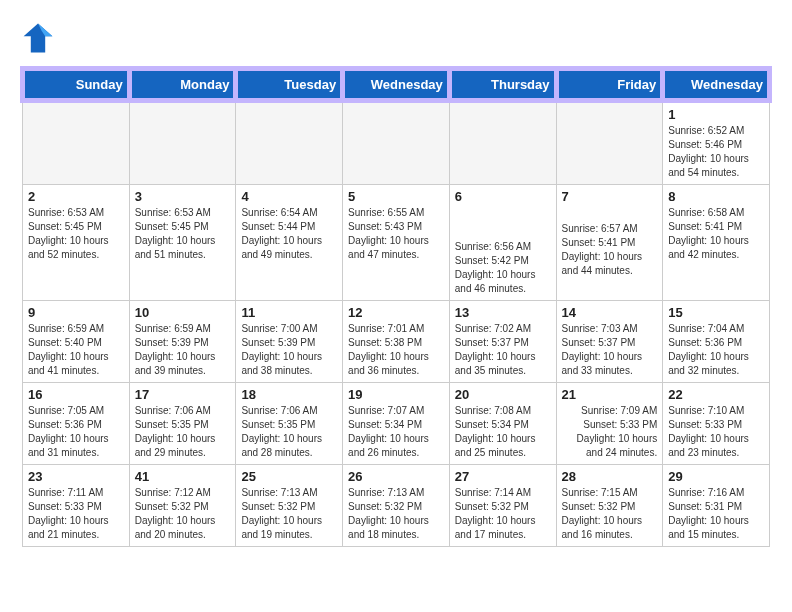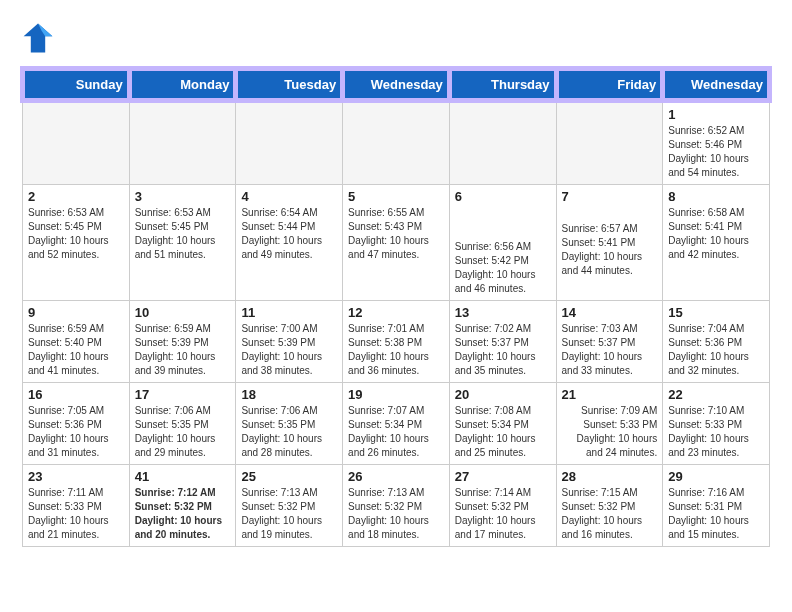--- a/index.html
+++ b/index.html
@@ -293,21 +293,21 @@
       <tr>
         <td>
           <span class="day-number">23</span>
           <div class="day-info" style="white-space: pre-line;">Sunrise: 7:11 AM
 Sunset: 5:33 PM
 Daylight: 10 hours
 and 21 minutes.</div>
         </td>
         <td>
           <span class="day-number">41</span>
-          <div class="day-info" style="white-space: pre-line; font-weight: bold;">Sunrise: 7:12 AM
+          <div class="day-info" style="white-space: pre-line;">Sunrise: 7:12 AM
 Sunset: 5:32 PM
 Daylight: 10 hours
 and 20 minutes.</div>
         </td>
         <td>
           <span class="day-number">25</span>
           <div class="day-info" style="white-space: pre-line;">Sunrise: 7:13 AM
 Sunset: 5:32 PM
 Daylight: 10 hours
 and 19 minutes.</div>

